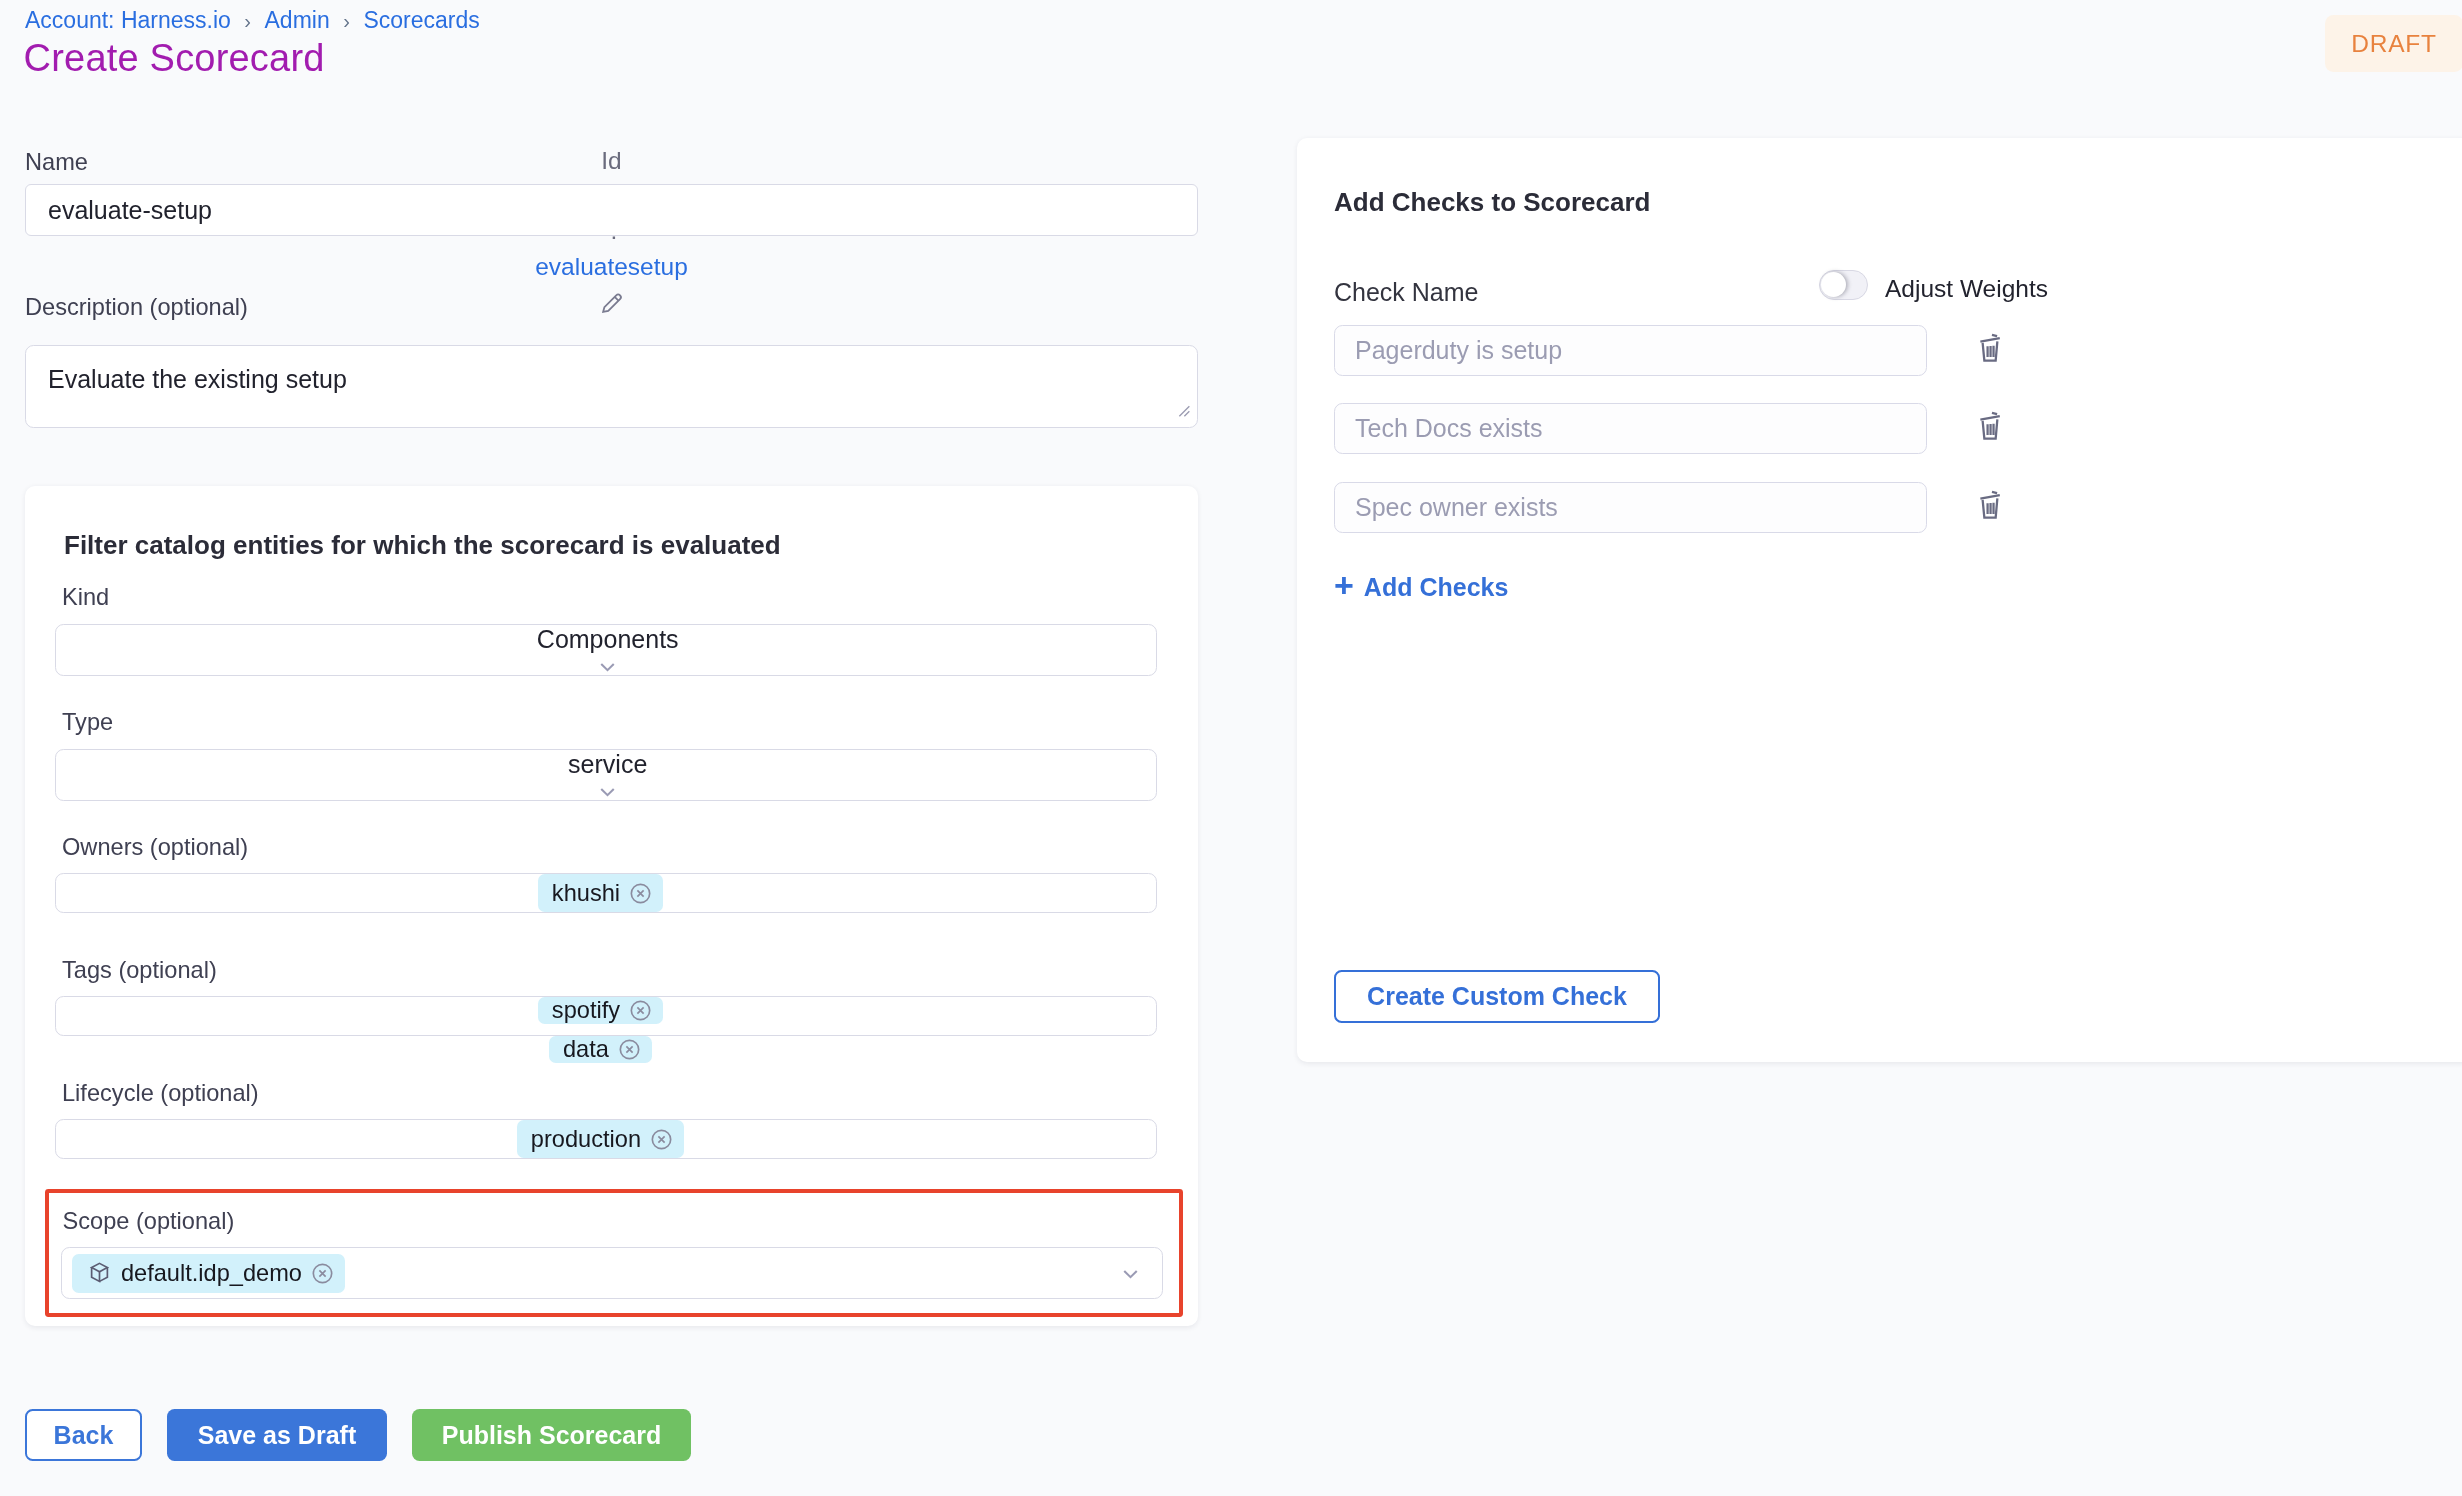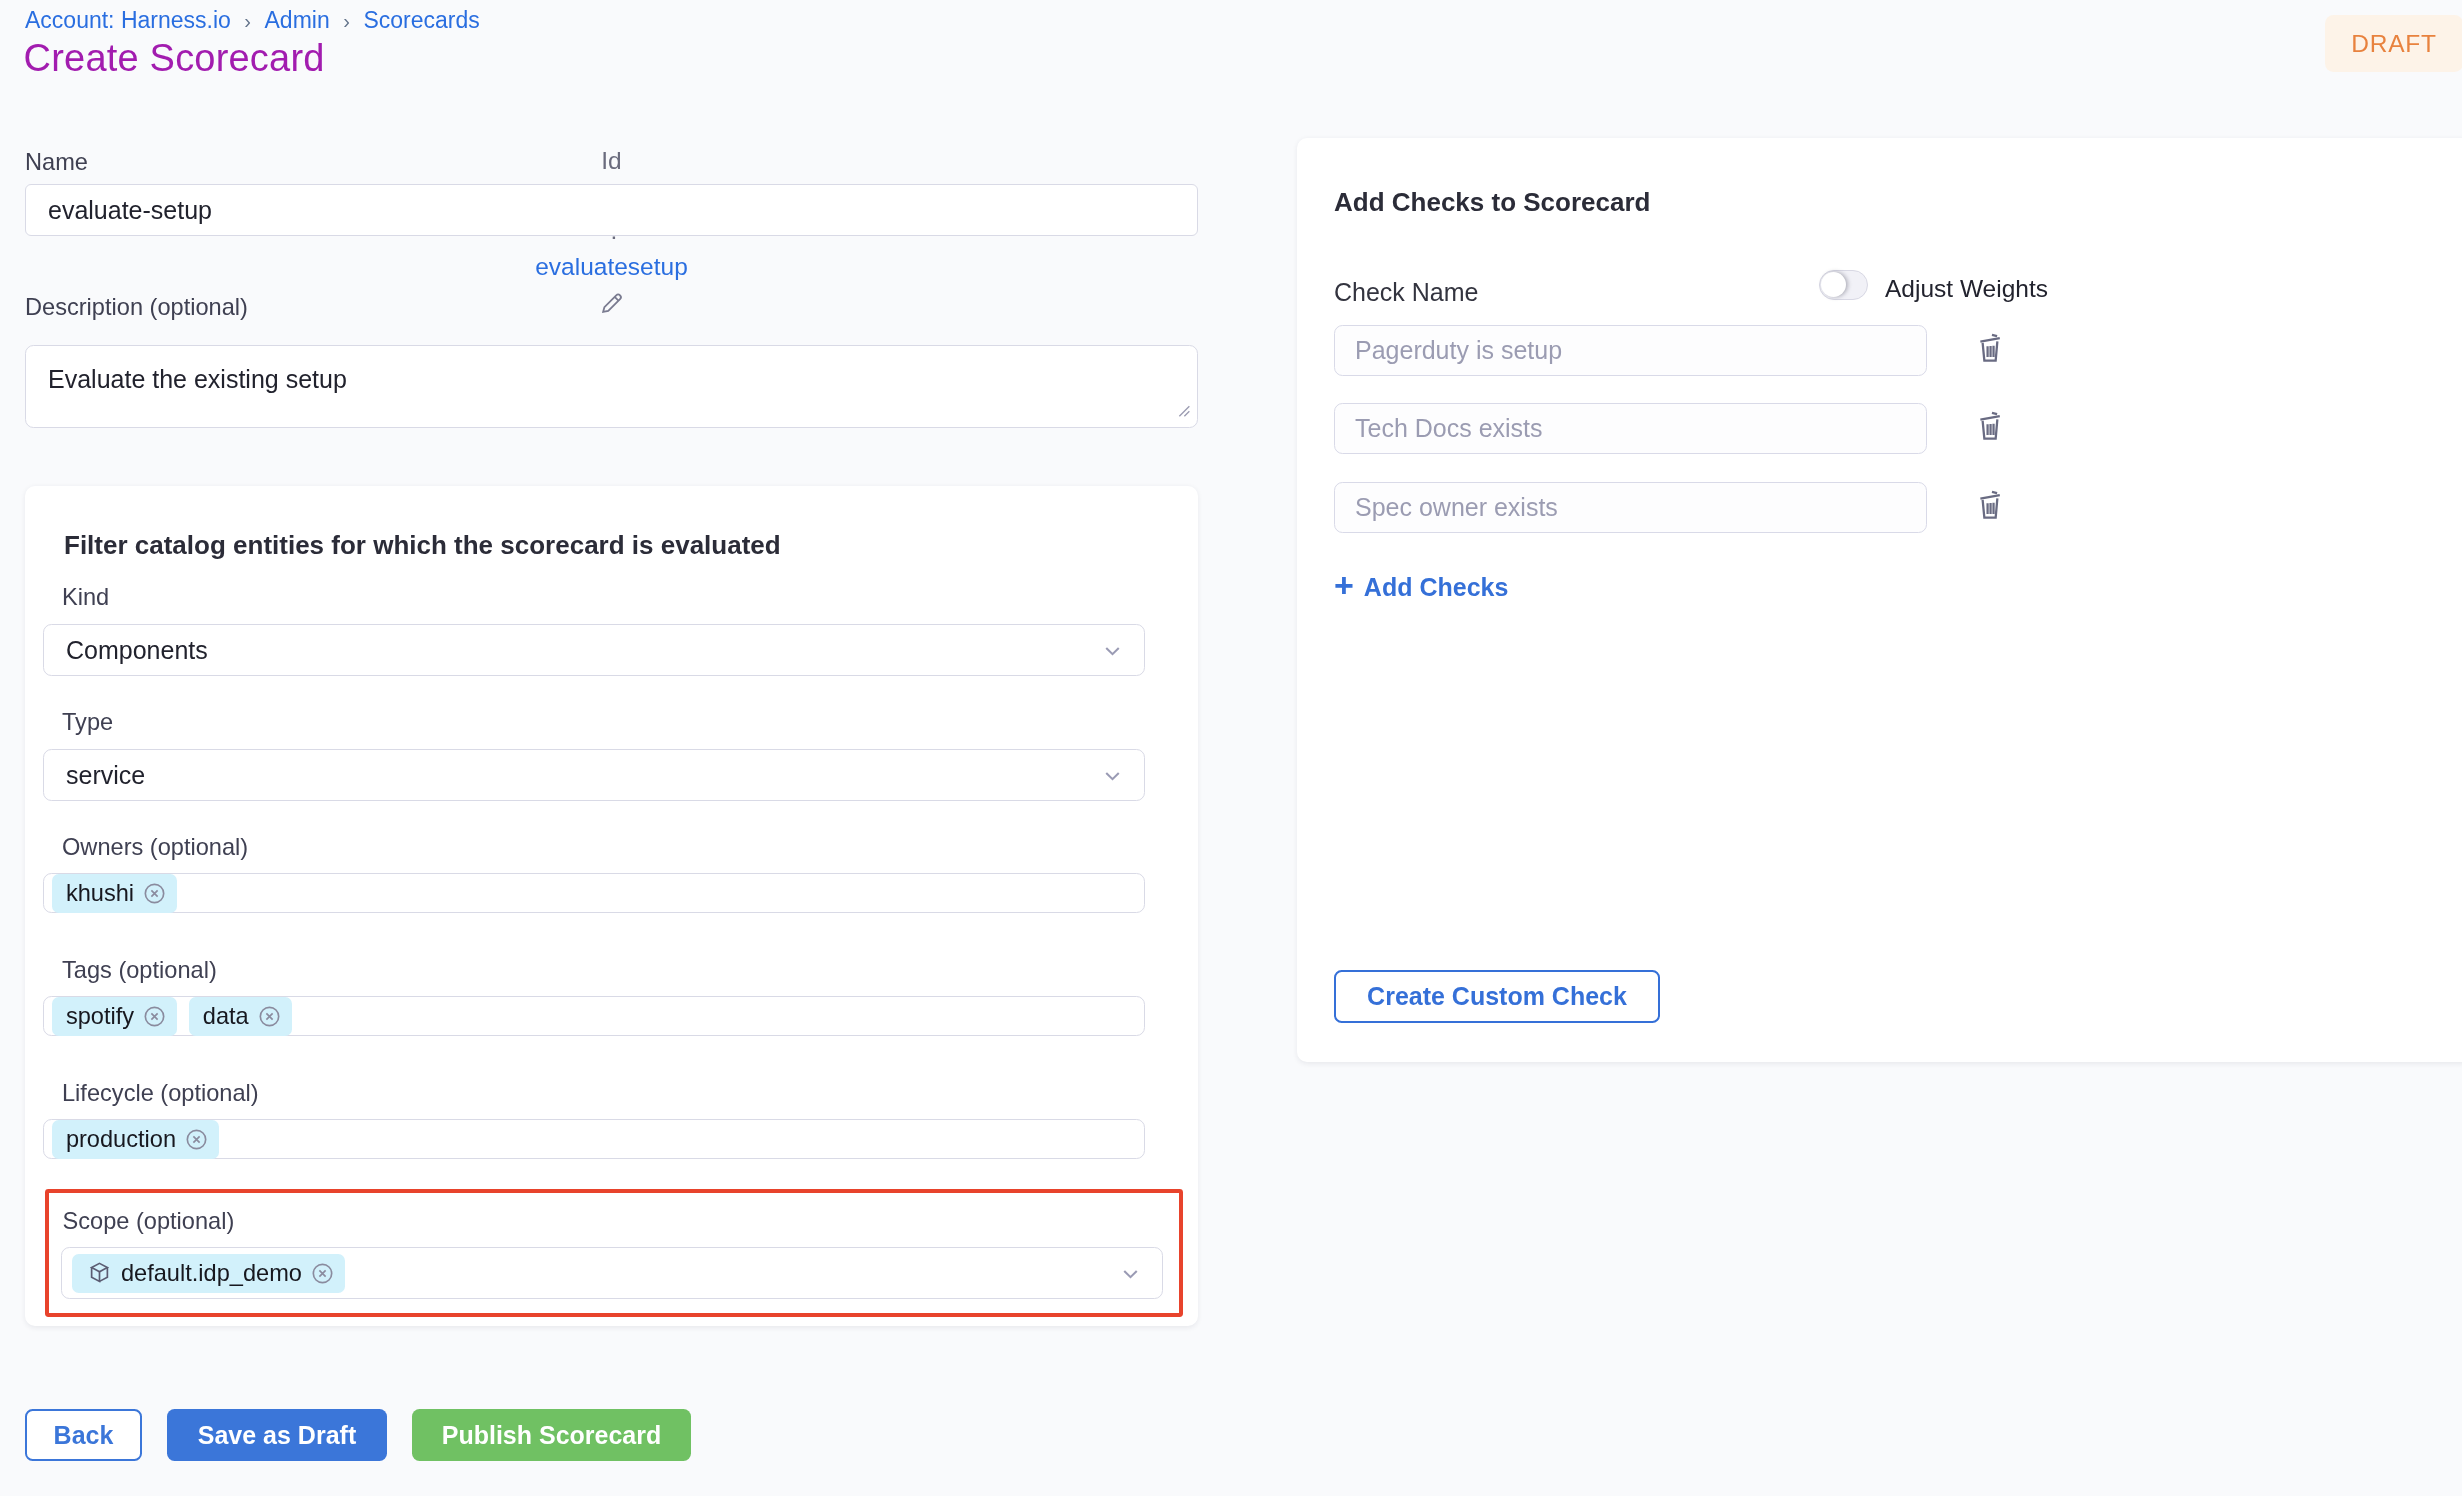--- a/index.html
+++ b/index.html
@@ -79,21 +79,21 @@
   .filter-card {
     position: absolute; left: 25px; top: 486px; width: 1173px; height: 840px;
     background: #fff; border-radius: 10px;
     box-shadow: 0 1.7px 5px rgba(40,41,61,0.08);
   }
   .filter-title {
     position: absolute; left: 39px; top: 44px;
     font-size: 26px; font-weight: 700; color: #2b2c38;
   }
   .f-label { position: absolute; left: 37px; }
-  .f-field { position: absolute; left: 18px; width: 1102px; }
+  .f-field { position: absolute; left: 30px; width: 1102px; flex-direction: column; }
   .scope-highlight {
     position: absolute; left: 20px; top: 703px; width: 1138px; height: 128px;
     border: 4.2px solid #e8432c; border-radius: 3.4px;
   }
   .scope-label { position: absolute; left: 13.5px; top: 15px; }
   .scope-field { position: absolute; left: 11.8px; top: 54px; width: 1102px; }
 
   
   .actions { position: absolute; left: 25px; top: 1409px; display: flex; gap: 25px; }
   .btn {

